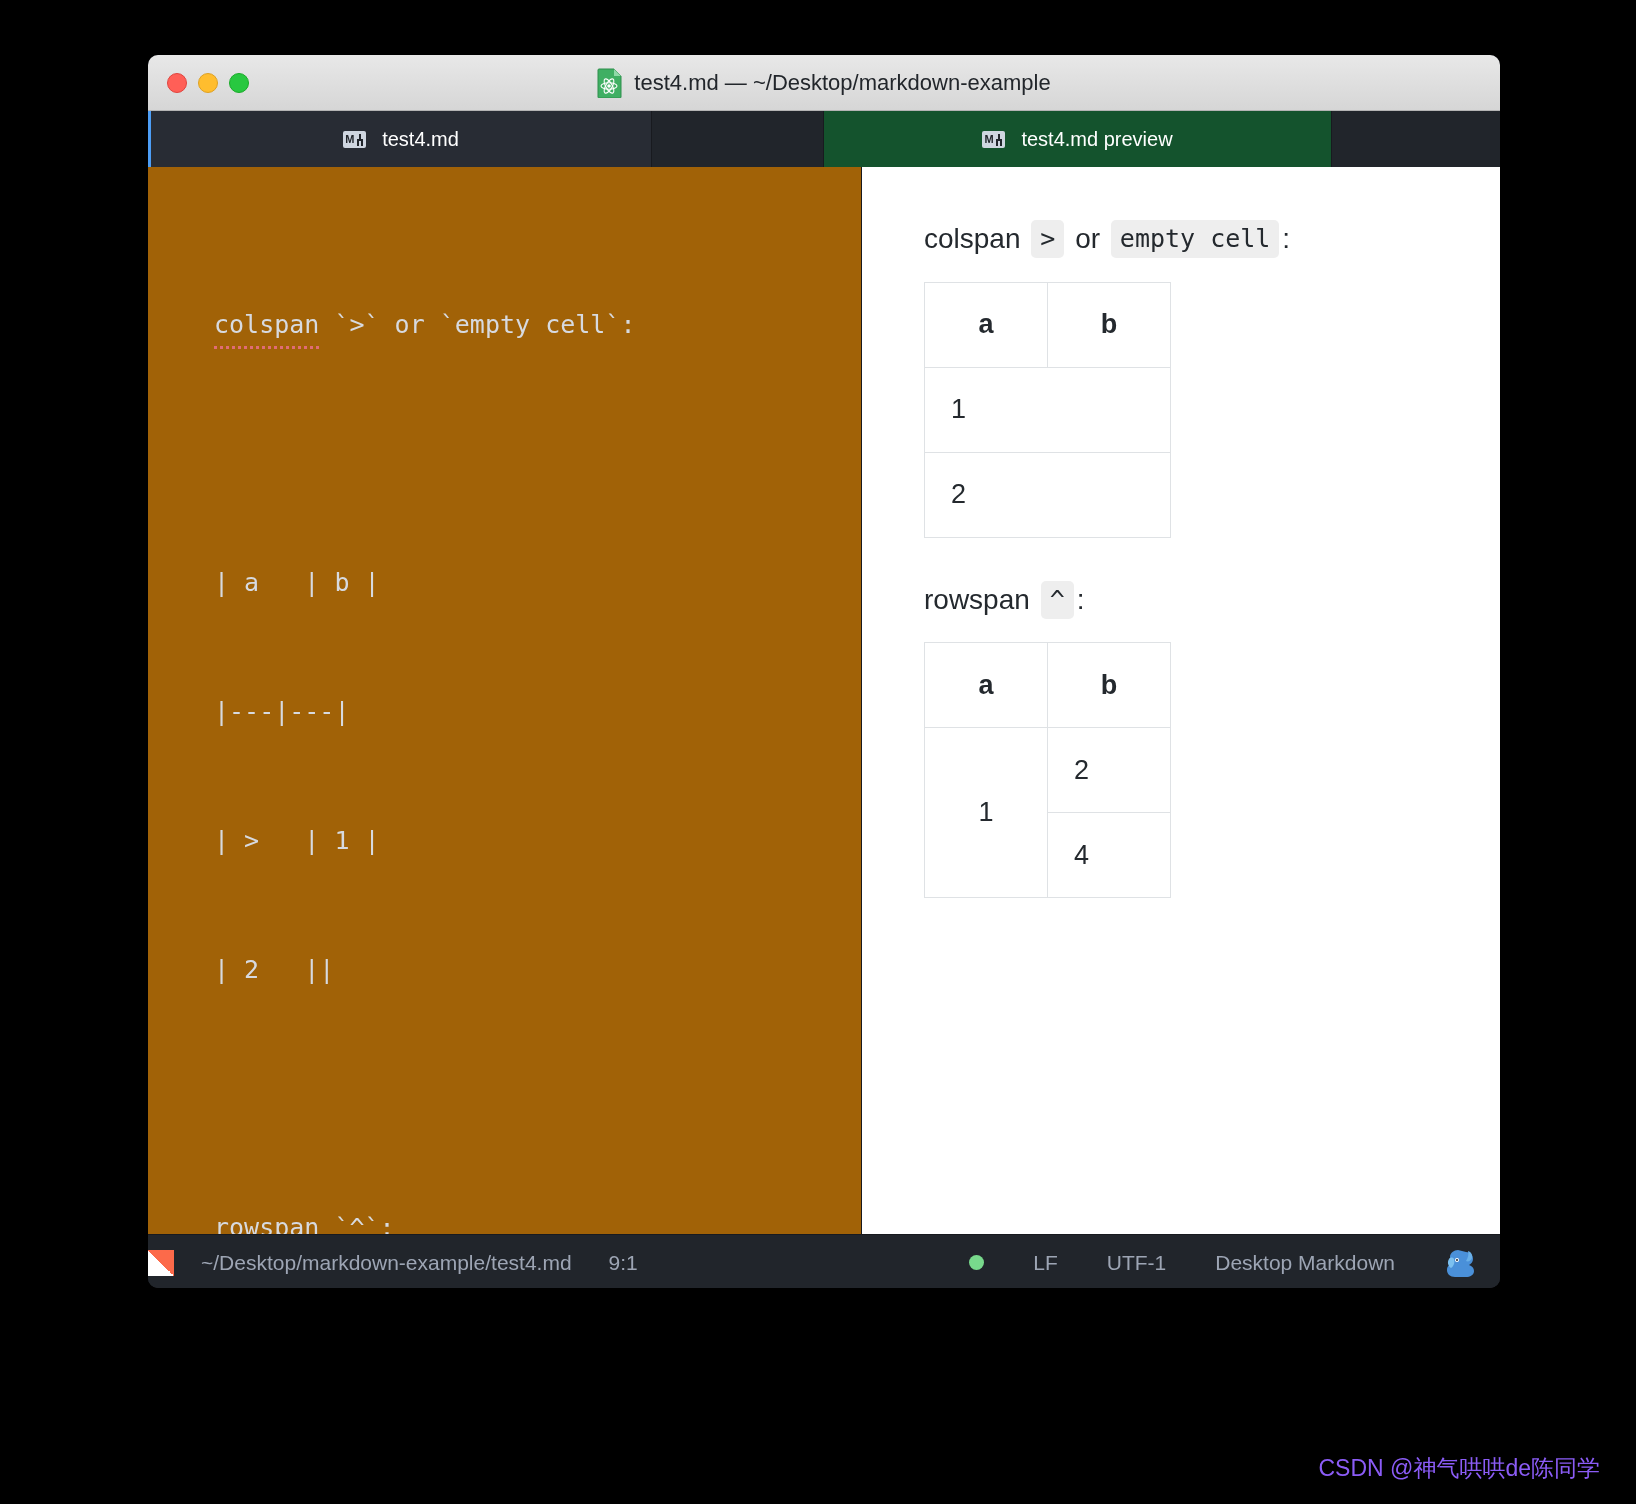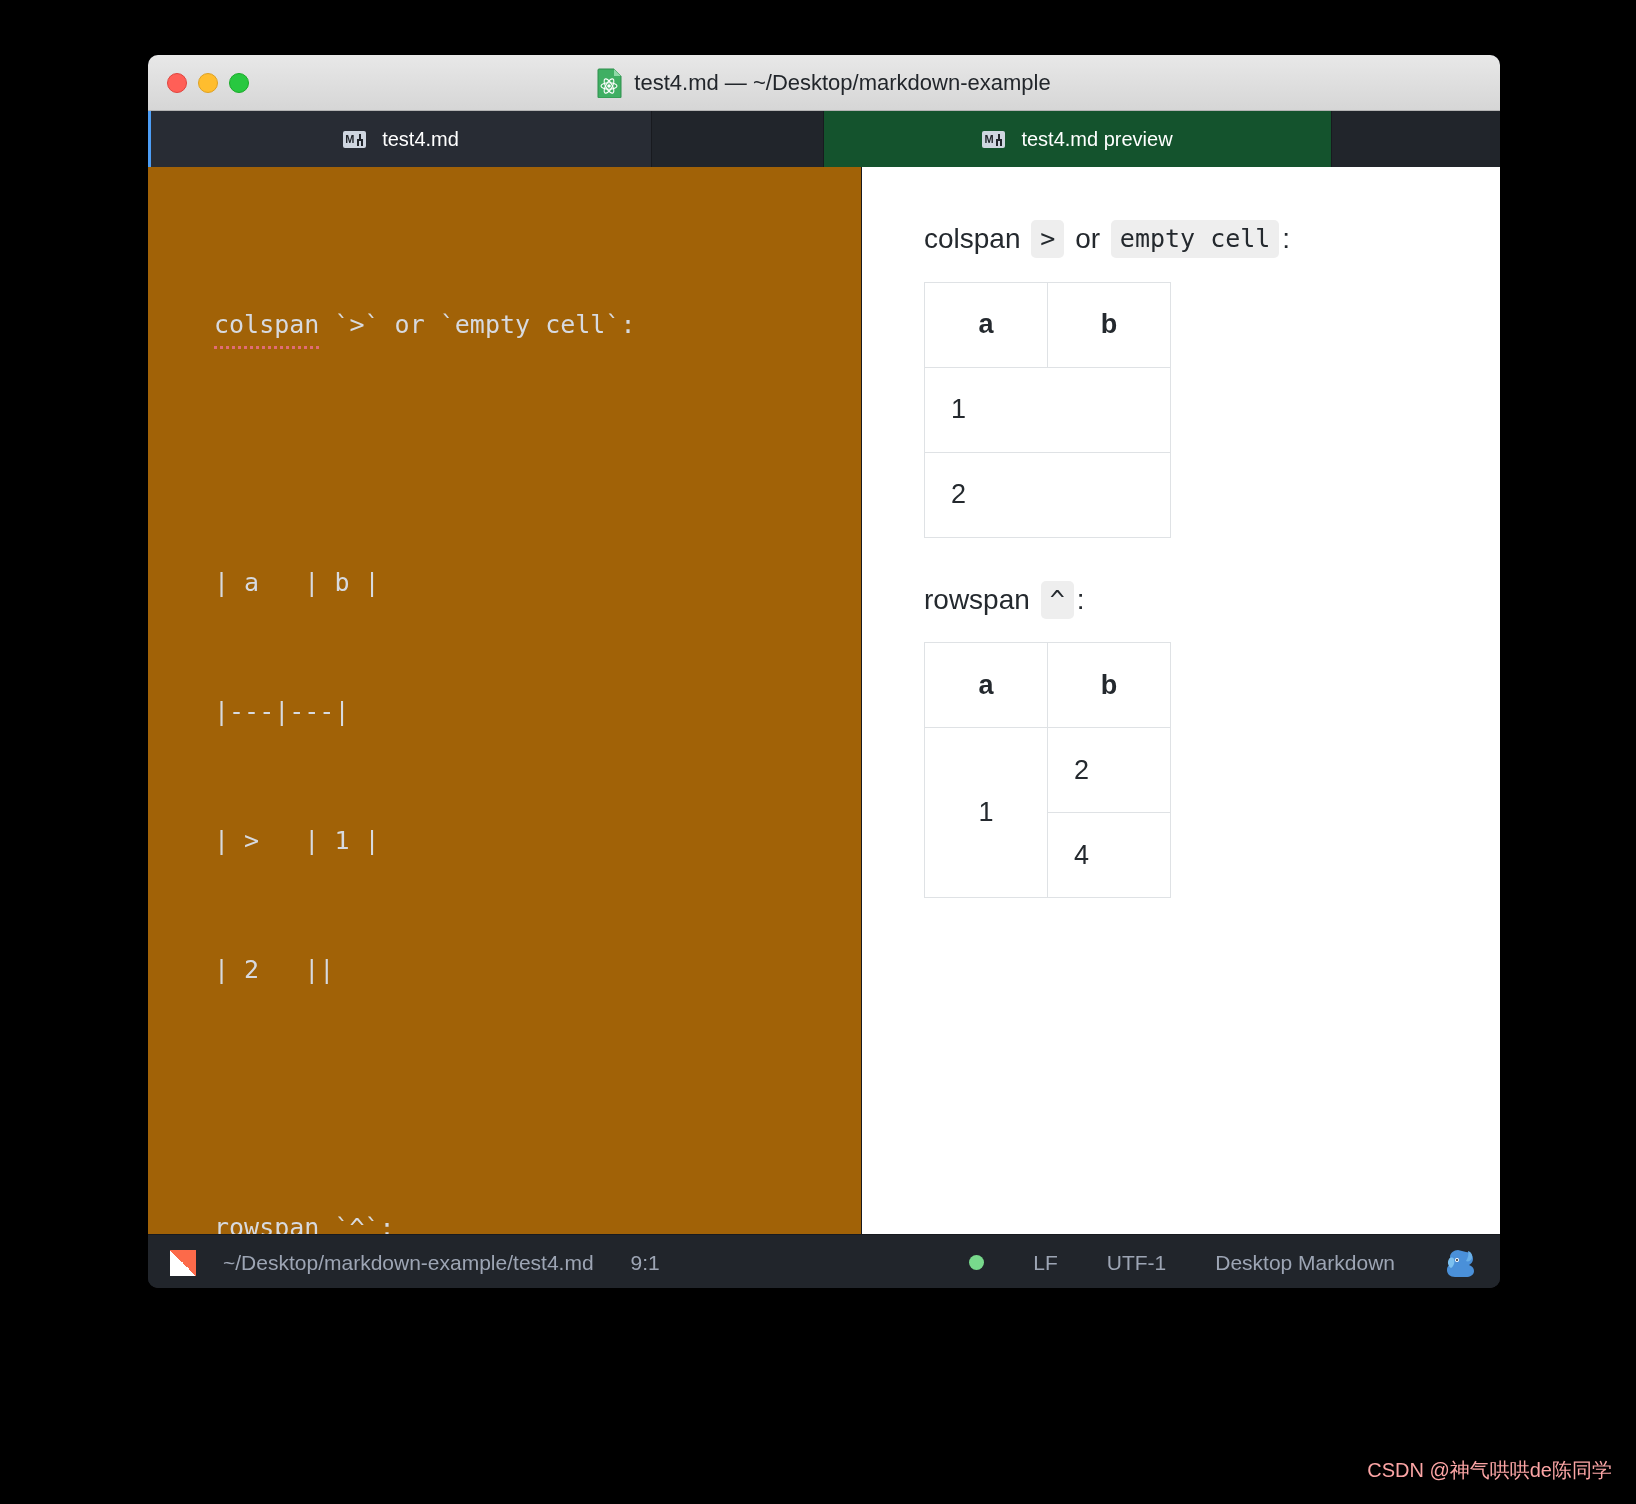--- a/index.html
+++ b/index.html
@@ -260,21 +260,20 @@
     display: flex;
     align-items: center;
     font-size: 21px;
     color: #9da5b4;
     border-top: 1px solid #181a1f;
   }
   .sb-left {
     display: flex;
     align-items: center;
     gap: 0;
-    padding-left: 22px;
   }
   .sb-launch {
     width: 26px; height: 26px;
     background: #ffffff;
     position: relative;
     margin-right: 27px;
     flex: 0 0 auto;
     overflow: hidden;
   }
   .sb-launch::after {
@@ -299,24 +298,24 @@
   }
   .sb-item { margin-right: 41px; white-space: nowrap; }
   .squirrel {
     width: 34px; height: 30px;
     flex: 0 0 auto;
   }
 
   
   .watermark {
     position: absolute;
-    right: 24px;
+    right: 36px;
     bottom: 20px;
-    color: #fca5a5;
-    font-size: 20px;
+    color: #8b5cf6;
+    font-size: 23px;
     font-family: "Liberation Sans", sans-serif;
     white-space: nowrap;
   }
 </style>
 </head>
 <body>
 
 <div id="root">
 
   <div class="window">

